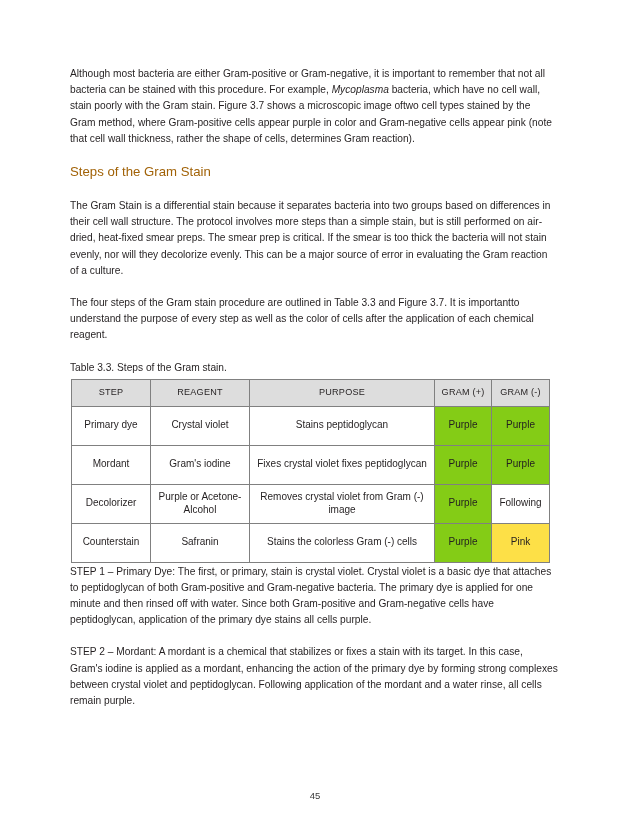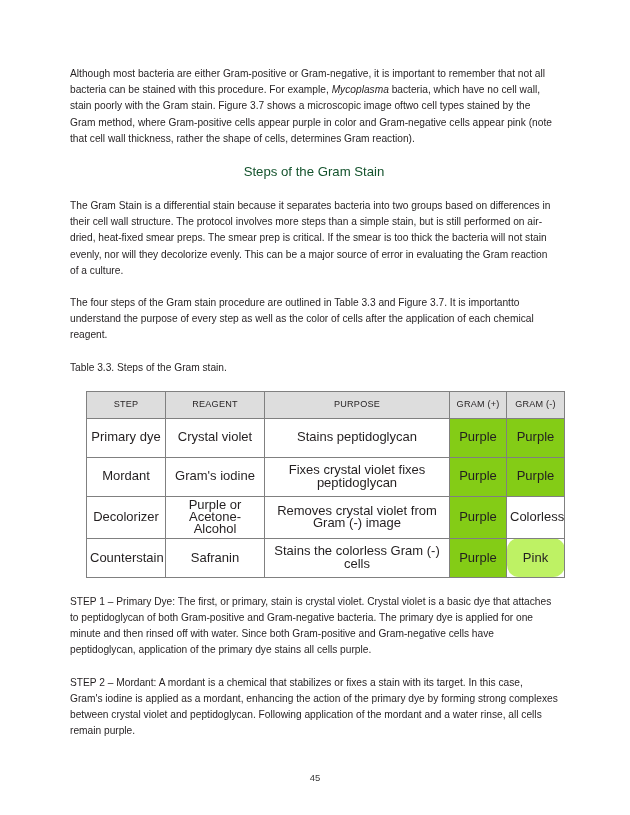--- a/index.html
+++ b/index.html
@@ -36,41 +36,40 @@
     color: #231f20;
   }
   .italic { font-style: italic; }
   .bold { font-weight: normal; margin-top: 31px; }
 
   h2.section-heading {
     margin: 10px 0 17px 0;
     font-size: 13.2px;
     font-weight: normal;
     line-height: 18px;
-    color: #14532d;
-    text-align: center;
+    color: #a16207;
   }
 
   .table-caption {
     margin: 5px 0 4px 0;
     font-size: 10.2px;
     line-height: 15px;
     color: #231f20;
   }
 
   table.gram-table {
     border-collapse: collapse;
     width: 479px;
     table-layout: fixed;
-    margin: 16px;
+    margin: 1px;
   }
   table.gram-table td,
   table.gram-table th {
     border: 1px solid #808080;
-    font-size: 13px;
+    font-size: 10px;
     font-weight: normal;
     text-align: center;
     vertical-align: middle;
     line-height: 12.4px;
     color: #231f20;
     padding: 2px 3px;
   }
   table.gram-table thead th {
     background: #dddddd;
     height: 22px;
@@ -80,29 +79,29 @@
   table.gram-table tbody td {
     height: 34px;
   }
   .col-step    { width: 79px; }
   .col-reagent { width: 99px; }
   .col-purpose { width: 185px; }
   .col-gp      { width: 57px; }
   .col-gn      { width: 58px; }
 
   td.fill-purple { background: #84cc16; }
-  td.fill-pink   { background: #bef264; border-radius: 12px; }
+  td.fill-pink   { background: #fde047; }
   td.fill-none   { background: #ffffff; }
 
   .after-table { margin-top: 15px; }
 
   .page-number {
     position: absolute;
     left: 0;
-    top: 772px;
+    top: 790px;
     width: 630px;
     text-align: center;
     font-size: 9.5px;
     color: #3a3a3a;
   }
 </style>
 </head>
 <body>
 
 <div class="page">
@@ -149,21 +148,21 @@
           <td>Gram's iodine</td>
           <td>Fixes crystal violet fixes peptidoglycan</td>
           <td class="fill-purple">Purple</td>
           <td class="fill-purple">Purple</td>
         </tr>
         <tr>
           <td>Decolorizer</td>
           <td>Purple or Acetone-Alcohol</td>
           <td>Removes crystal violet from Gram (-) image</td>
           <td class="fill-purple">Purple</td>
-          <td class="fill-none">Colorless</td>
+          <td class="fill-none">Following</td>
         </tr>
         <tr>
           <td>Counterstain</td>
           <td>Safranin</td>
           <td>Stains the colorless Gram (-) cells</td>
           <td class="fill-purple">Purple</td>
           <td class="fill-pink">Pink</td>
         </tr>
       </tbody>
     </table>

